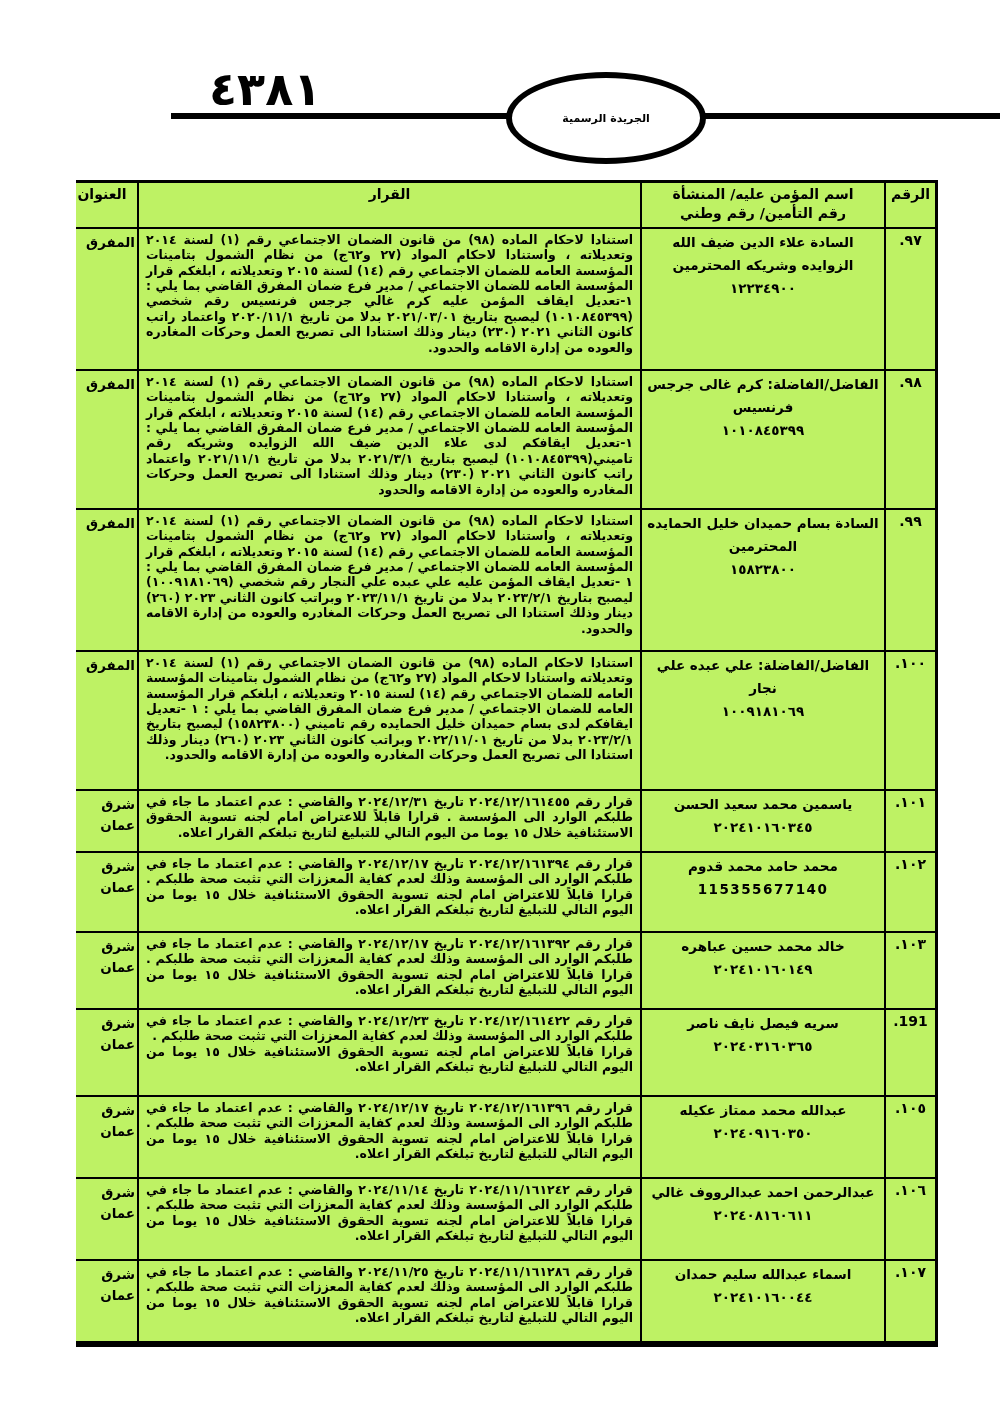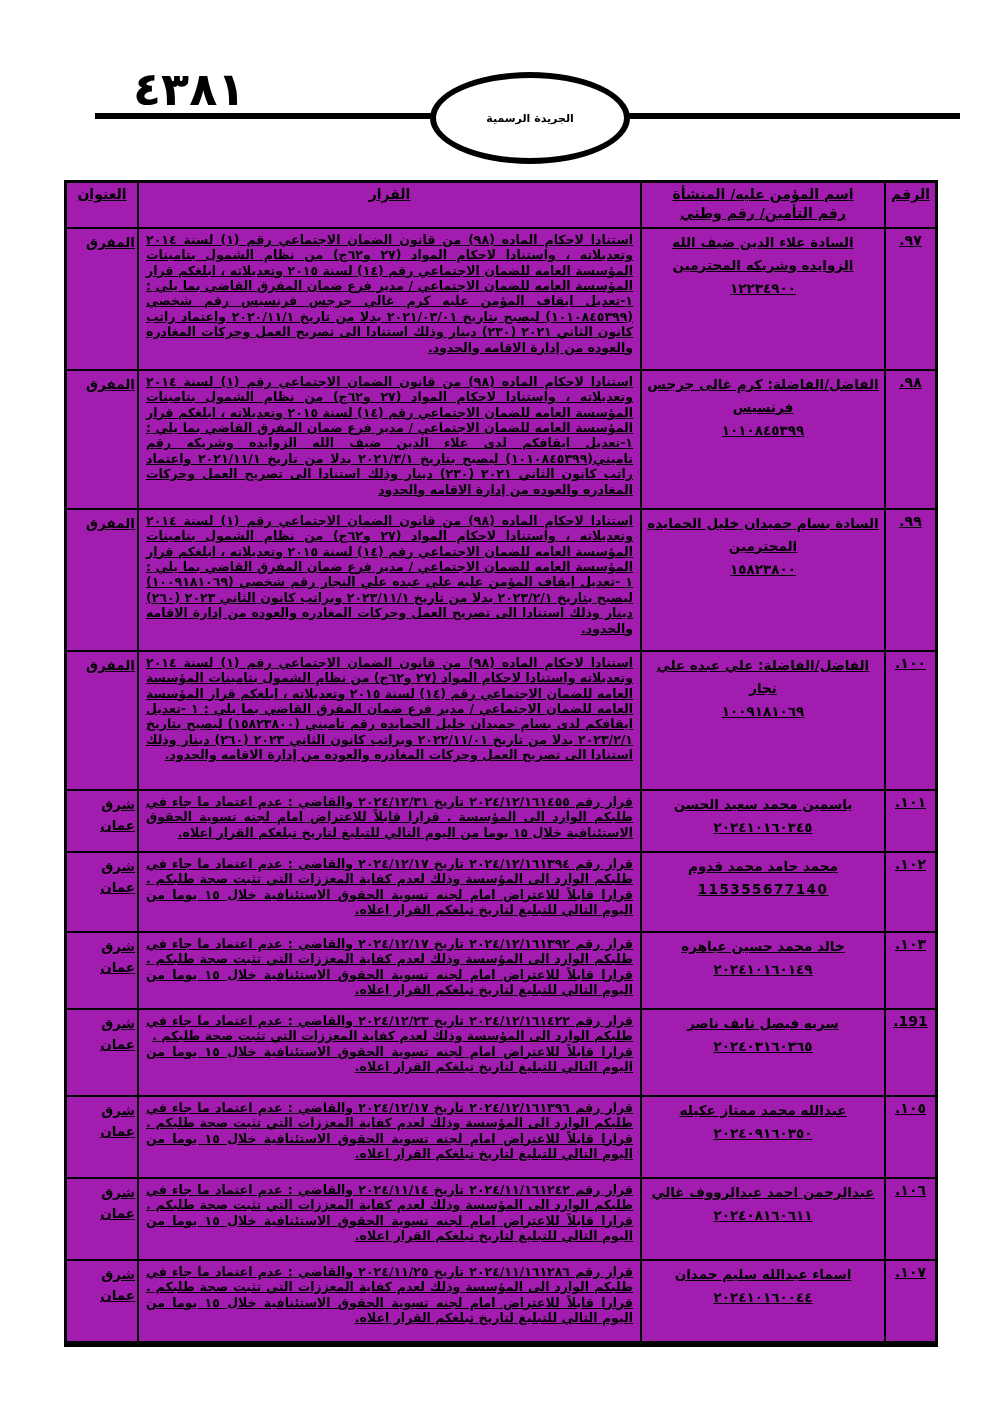--- a/index.html
+++ b/index.html
@@ -1,18 +1,18 @@
 <!DOCTYPE html>
 <html lang="ar" dir="rtl"><head>
 <meta charset="utf-8">
 <style>
   html,body{margin:0;padding:0;background:#fff;}
   .page{
     position:relative;
-    width:1000px;
+    width:924px;
     height:1414px;
     background:#ffffff;
     font-family:"DejaVu Sans", sans-serif;
     direction:rtl;
     overflow:hidden;
     color:#000;
   }
   .page-number{
     position:absolute;
     left:133px;
@@ -57,22 +57,21 @@
     border-spacing:0;
     border:2px solid #000;
     border-bottom:5px solid #000;
     table-layout:fixed;
     direction:rtl;
   }
   th,td{
     border:1px solid #000;
     vertical-align:top;
     font-weight:700;
-    background:#a21caf;
-    text-decoration:underline;
+    background:#bef264;
   }
   .col-num{width:45px;}
   .col-name{width:238px;}
   .col-decision{width:497px;}
   .col-address{width:66px;}
   thead th{
     font-size:14px;
     text-align:center;
     padding:2px 2px 4px 2px;
     line-height:1.35;

